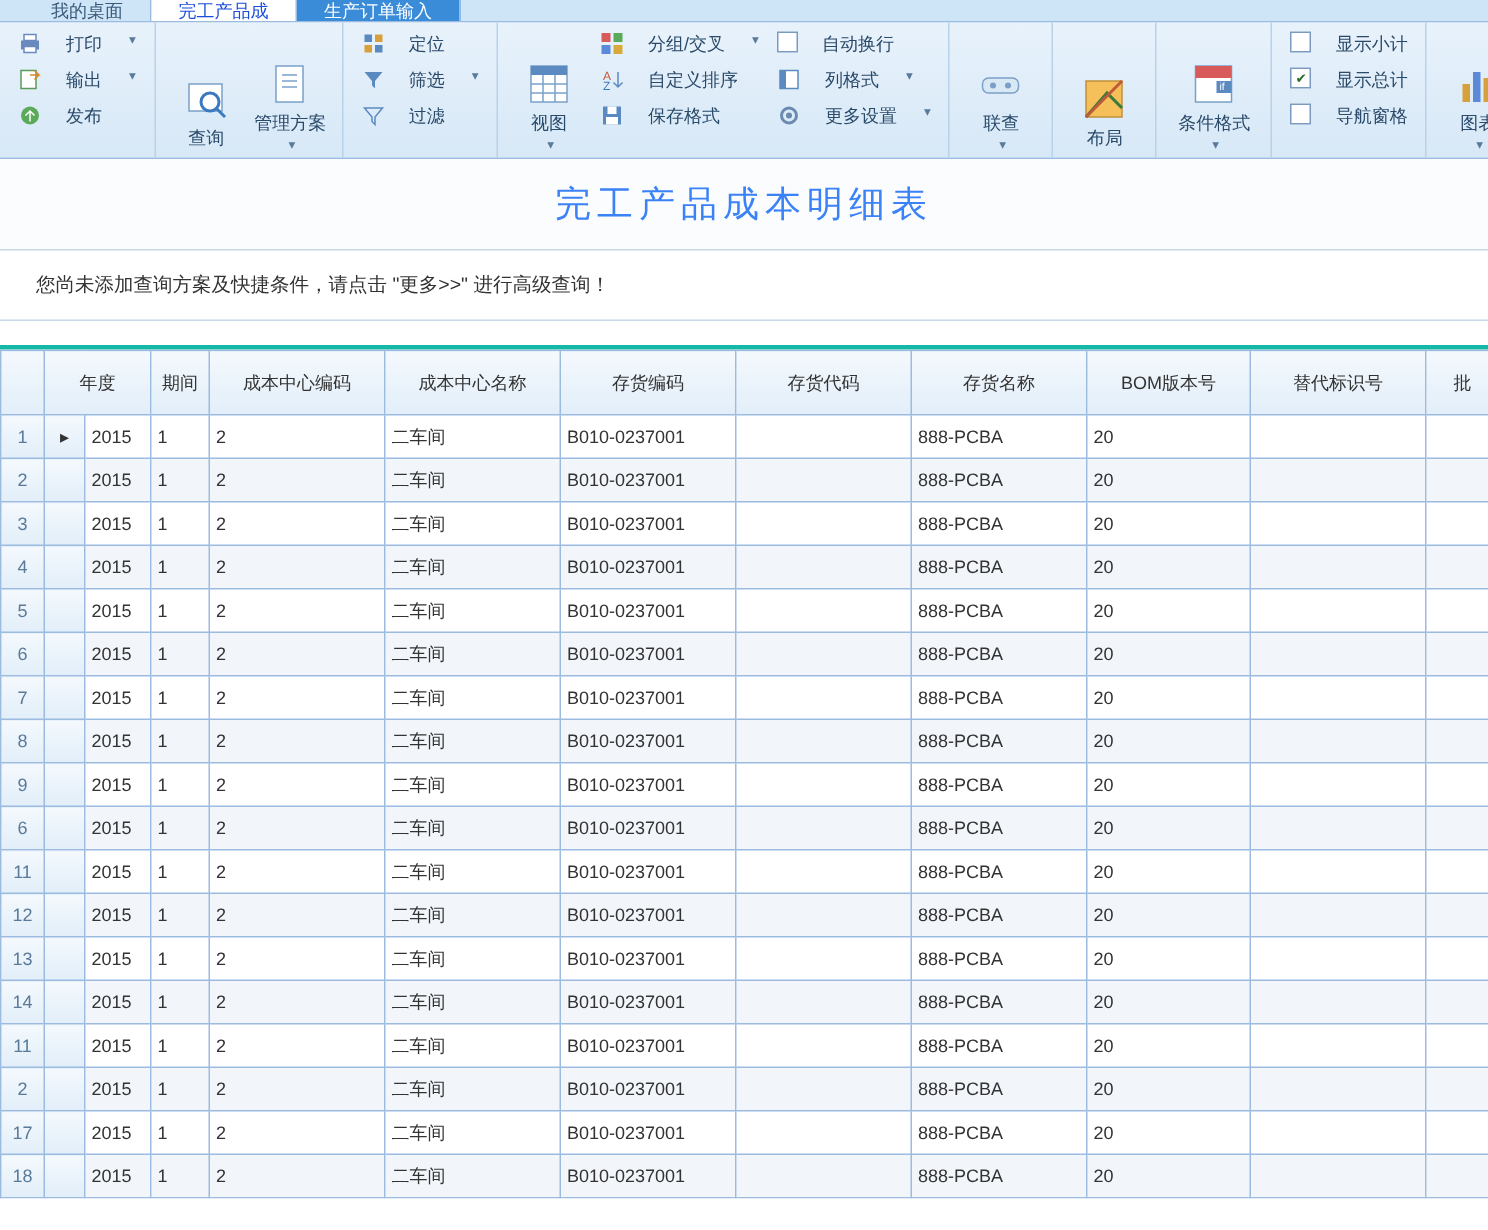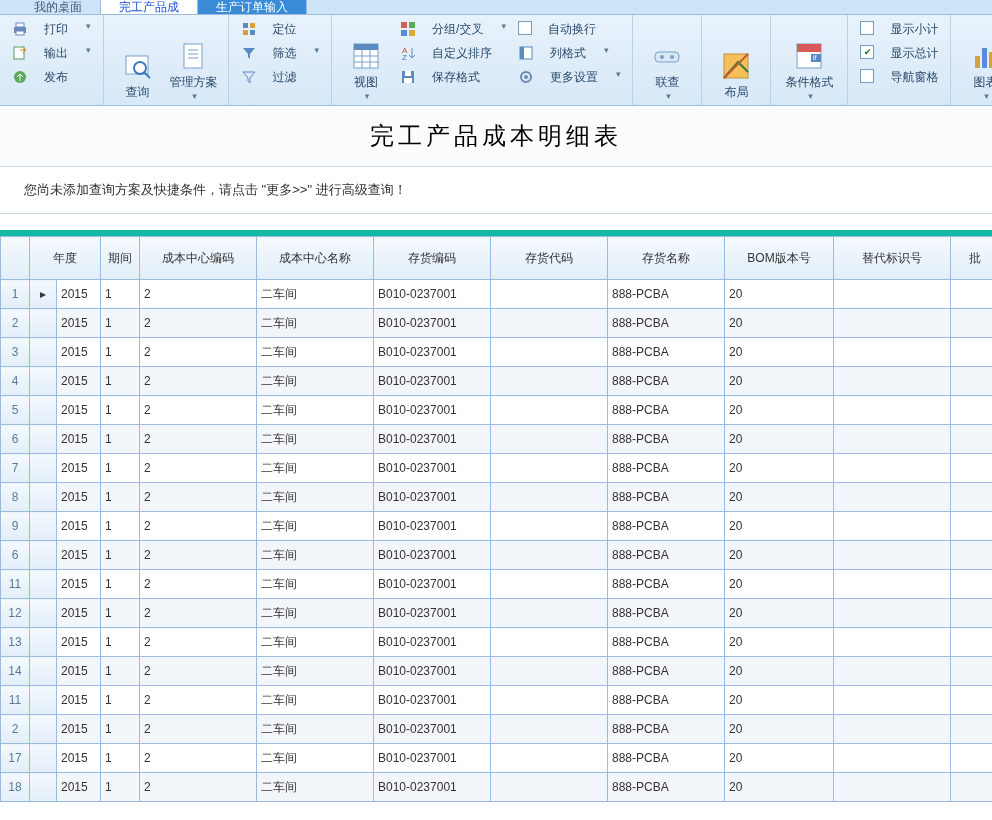--- a/index.html
+++ b/index.html
@@ -17,27 +17,27 @@
 .small-btn{display:flex;align-items:flex-start;gap:16px;height:20px;padding:0 2px;font-size:12px;color:#2a4a6a;cursor:pointer;white-space:nowrap}
 .small-btn .ic{width:16px;height:16px;display:inline-flex;align-items:center;justify-content:center}
 .big-btn{display:flex;flex-direction:column;align-items:center;justify-content:flex-end;width:52px;height:82px;padding:0 2px;font-size:12px;color:#2a4a6a;cursor:pointer}
 .big-btn .ic{width:32px;height:32px;margin-bottom:2px;display:flex;align-items:center;justify-content:center}
 .big-btn .lbl,.small-btn .lbl{white-space:nowrap}
 .dd{font-size:9px;color:#5a7a9a;margin-left:2px}
 .chk{width:12px;height:12px;border:1px solid #7a9abf;background:#fff;display:inline-flex;align-items:center;justify-content:center;font-size:9px;color:#2a6a2a}
 
 
 .title-bar{height:60px;display:flex;align-items:center;justify-content:center;background:#fafcfe}
-.title-bar h1{margin:4px;font-size:24px;font-weight:normal;color:#000000;letter-spacing:4px}
+.title-bar h1{margin:4px;font-size:24px;font-weight:normal;color:#3b82f6;letter-spacing:4px}
 
 
 .search-area{border-top:1px solid #c8d8e8;border-bottom:1px solid #c8d8e8;padding:14px 24px;background:#fff;font-size:13px;color:#333}
 
 
-.tbl-wrap{overflow:hidden;border-top:6px solid #14b8a6}
+.tbl-wrap{overflow:hidden;border-top:3px solid #14b8a6}
 table{border-collapse:collapse;width:1000px}
 th,td{border:1px solid #9bbce0;font-size:12px;padding:0 4px;text-align:left;white-space:nowrap;overflow:hidden}
 th{height:42px;background:linear-gradient(#f4f9fd,#e2eef9);color:#333;text-align:center;font-weight:normal}
 td{height:28px;background:#fff}
 tr:nth-child(even) td{background:#f2f6fb}
 .rownum{background:linear-gradient(#f4f9fd,#e2eef9)!important;text-align:center;color:#5a7a9a;width:20px}
 .marker{width:18px;background:linear-gradient(#f4f9fd,#e2eef9)!important;text-align:center;color:#333}
 .c-year{width:48px}
 .c-period{width:30px}
 .c-cccode{width:108px}

